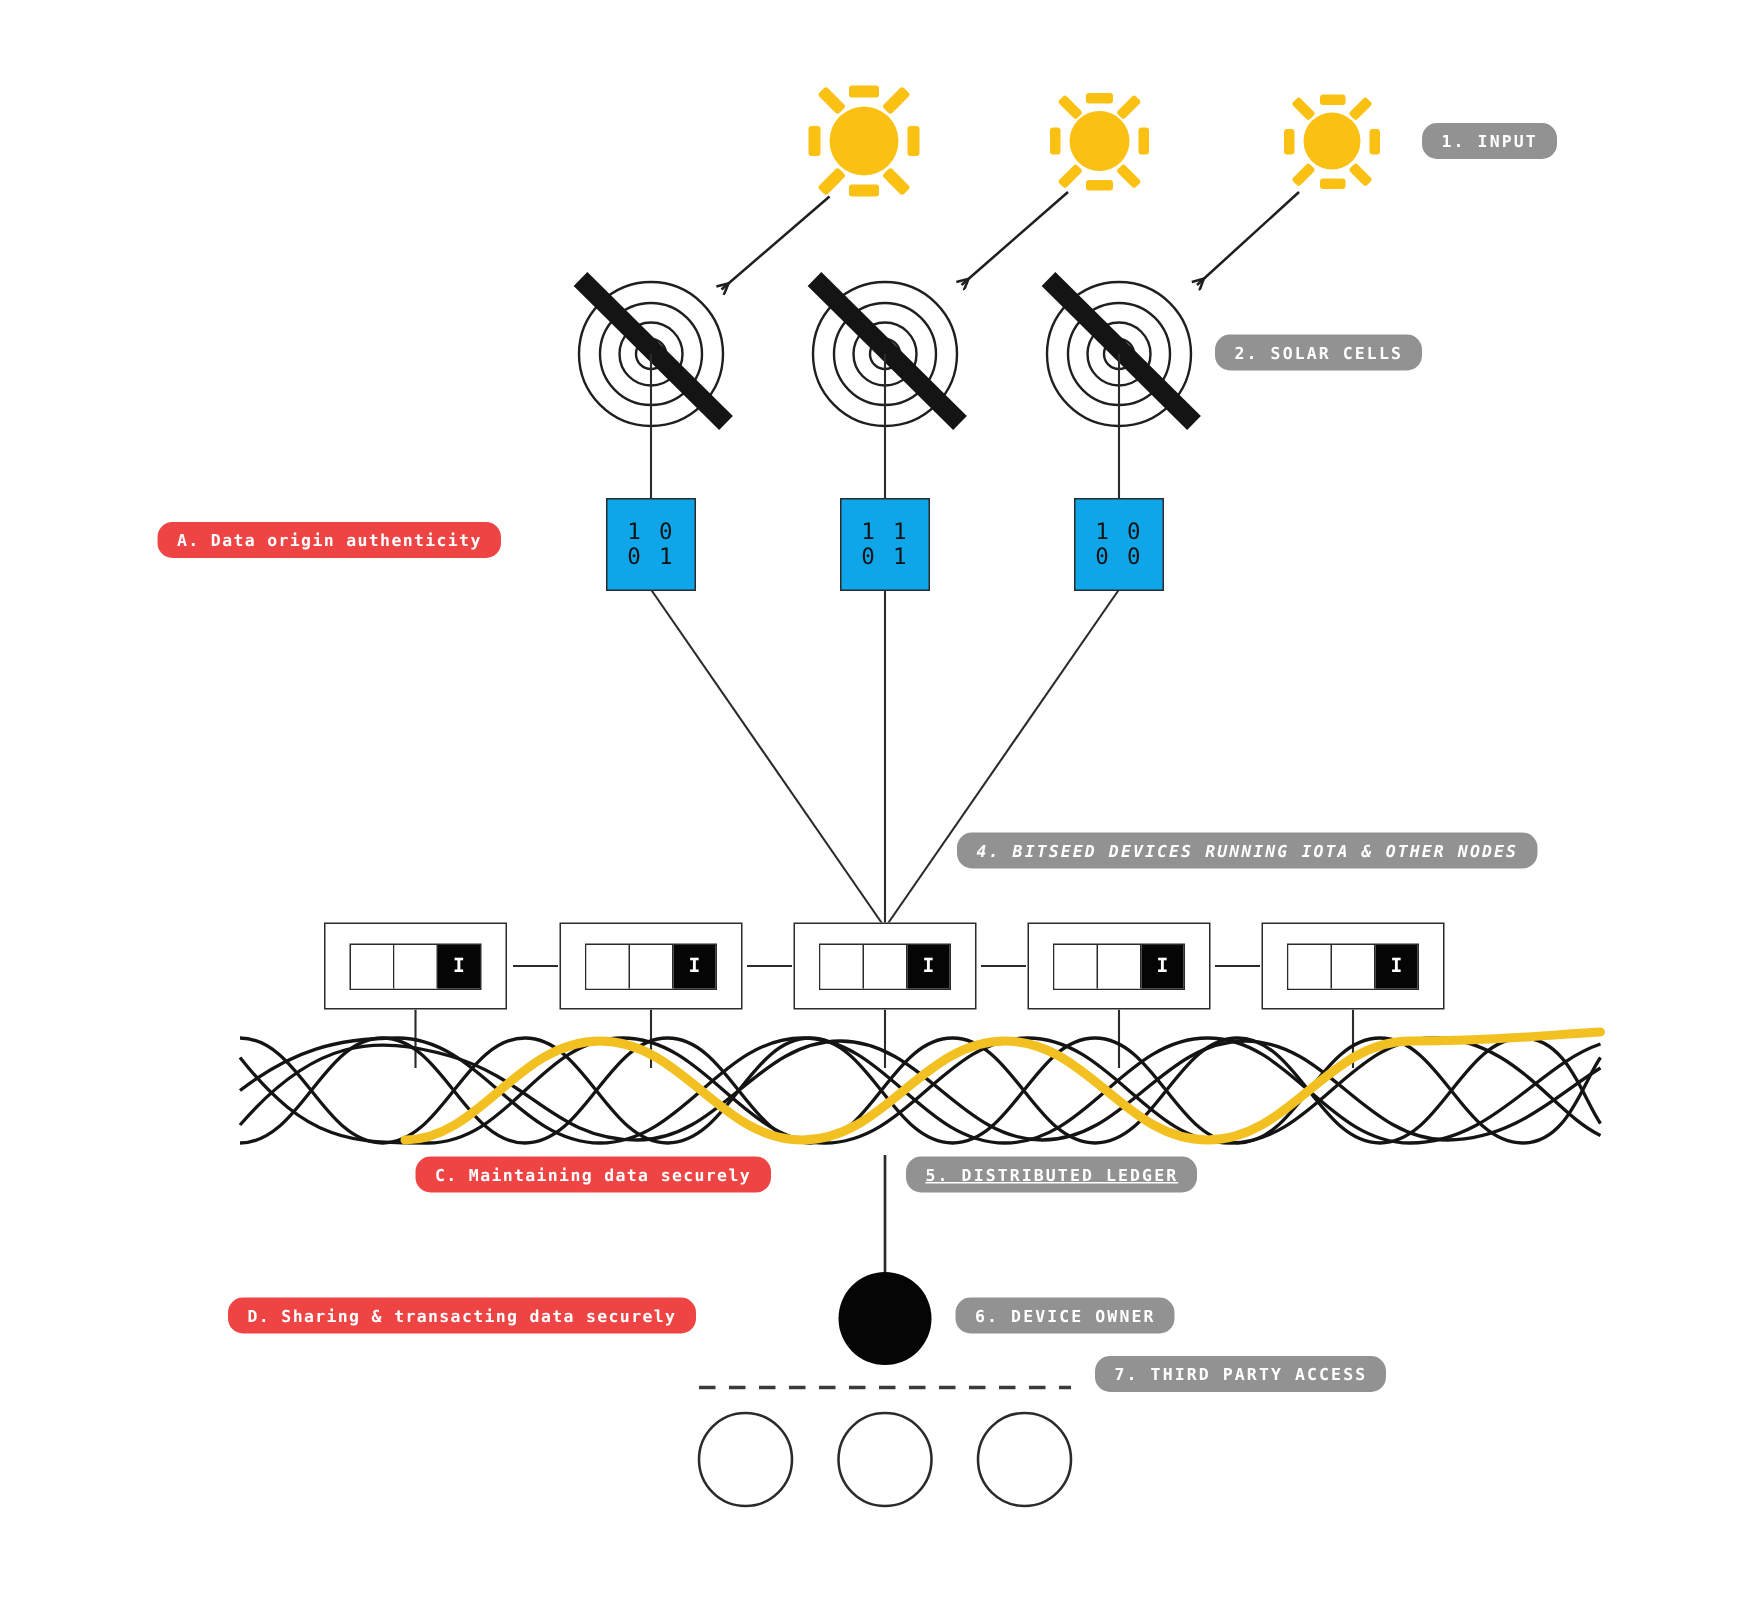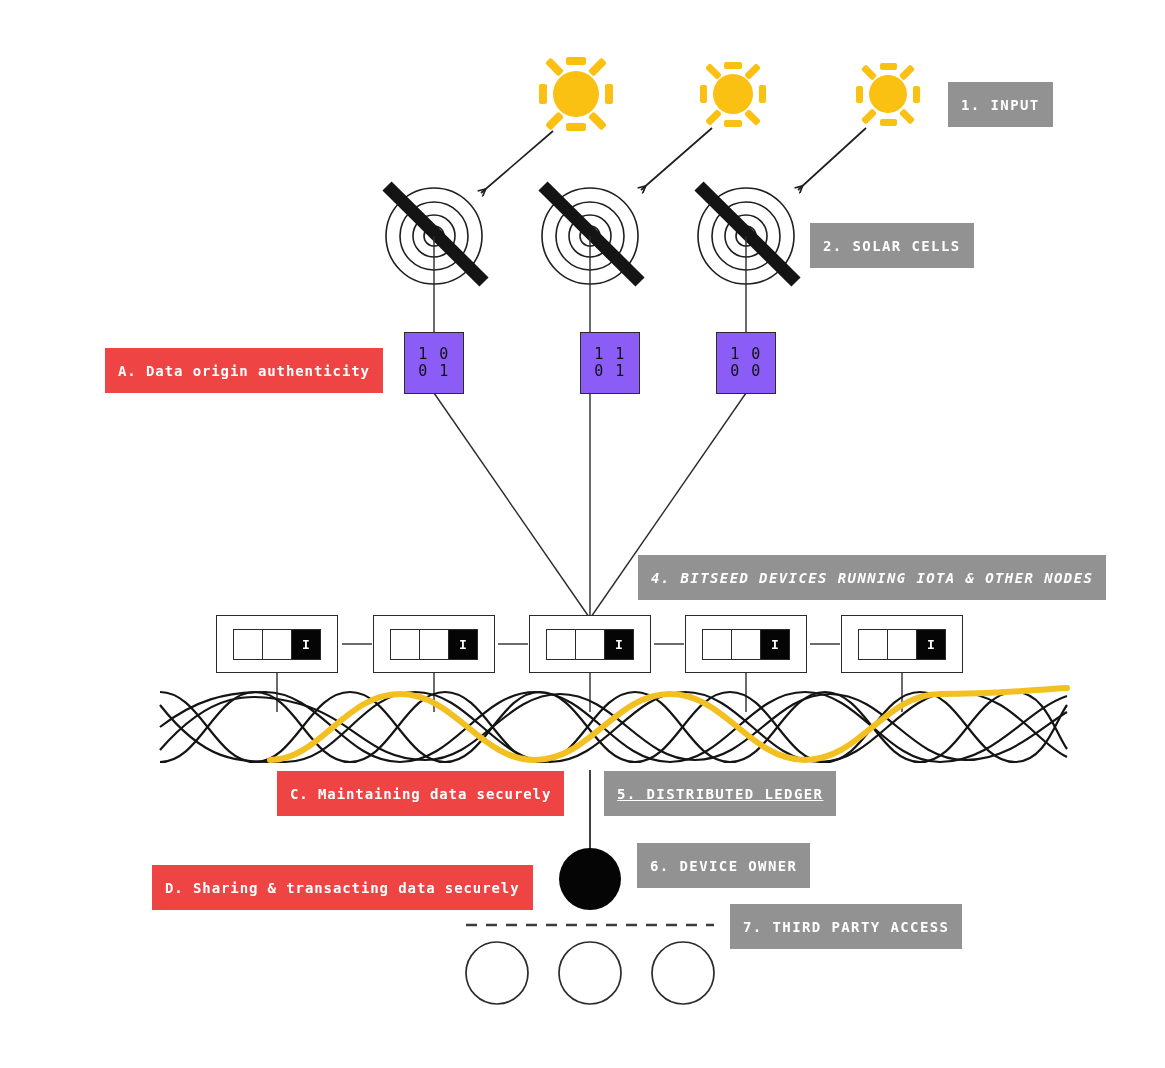--- a/index.html
+++ b/index.html
@@ -23,45 +23,46 @@
     left: 0;
     top: 0;
     width: 1165px;
     height: 1068px;
   }
   .badge {
     position: absolute;
     display: flex;
     align-items: center;
     box-sizing: border-box;
-    height: 45px;
+    height: 24px;
     padding: 0 13px;
     color: #ffffff;
     font-family: "DejaVu Sans Mono", "Liberation Mono", monospace;
-    font-size: 14px;
+    font-size: 11px;
     letter-spacing: 1.4px;
     white-space: nowrap;
     line-height: 1;
+    border-radius: 10px;
   }
   .badge-step {
     background: #929292;
     font-weight: bold;
   }
   .badge-note {
     background: #ef4444;
     font-weight: bold;
     letter-spacing: 0.9px;
   }
   .logger-box {
     position: absolute;
     box-sizing: border-box;
     width: 60px;
     height: 62px;
     border: 1.6px solid #2b2b2b;
-    background: #8b5cf6;
+    background: #0ea5e9;
     display: flex;
     flex-direction: column;
     align-items: center;
     justify-content: center;
     font-family: "DejaVu Sans Mono", "Liberation Mono", monospace;
     font-size: 15px;
     color: #111111;
     line-height: 1.15;
     letter-spacing: 1.5px;
   }
@@ -230,21 +231,21 @@
 
     <circle cx="497" cy="973" r="31" fill="#ffffff" stroke="#2b2b2b" stroke-width="1.7"></circle>
     <circle cx="590" cy="973" r="31" fill="#ffffff" stroke="#2b2b2b" stroke-width="1.7"></circle>
     <circle cx="683" cy="973" r="31" fill="#ffffff" stroke="#2b2b2b" stroke-width="1.7"></circle>
   </svg>
 
   <div class="logger-box" style="left:404px; top:332px;">
     <span class="logger-row">1 0</span>
     <span class="logger-row">0 1</span>
   </div>
-  <div class="logger-box" style="left:560px; top:332px;margin-left:20px;">
+  <div class="logger-box" style="left:560px; top:332px;">
     <span class="logger-row">1 1</span>
     <span class="logger-row">0 1</span>
   </div>
   <div class="logger-box" style="left:716px; top:332px;">
     <span class="logger-row">1 0</span>
     <span class="logger-row">0 0</span>
   </div>
 
   <div class="device" style="left:216px; top:615px;">
     <div class="device-cells">
@@ -279,20 +280,20 @@
       <div class="device-cell"></div>
       <div class="device-cell"></div>
       <div class="device-cell filled">I</div>
     </div>
   </div>
 
   <div class="badge badge-step" style="left:948px; top:82px;">1. INPUT</div>
   <div class="badge badge-step" style="left:810px; top:223px;">2. SOLAR CELLS</div>
   <div class="badge badge-step" style="left:638px; top:555px;font-style:italic;">4. BITSEED DEVICES RUNNING IOTA &amp; OTHER NODES</div>
   <div class="badge badge-step" style="left:604px; top:771px;text-decoration:underline;">5. DISTRIBUTED LEDGER</div>
-  <div class="badge badge-step" style="left:637px; top:843px;">6. DEVICE OWNER</div>
+  <div class="badge badge-step" style="left:637px; top:865px;">6. DEVICE OWNER</div>
   <div class="badge badge-step" style="left:730px; top:904px;">7. THIRD PARTY ACCESS</div>
 
   <div class="badge badge-note" style="left:105px; top:348px;">A. Data origin authenticity</div>
   <div class="badge badge-note" style="left:277px; top:771px;">C. Maintaining data securely</div>
   <div class="badge badge-note" style="left:152px; top:865px;">D. Sharing &amp; transacting data securely</div>
 
 </div>
 
 </body></html>

